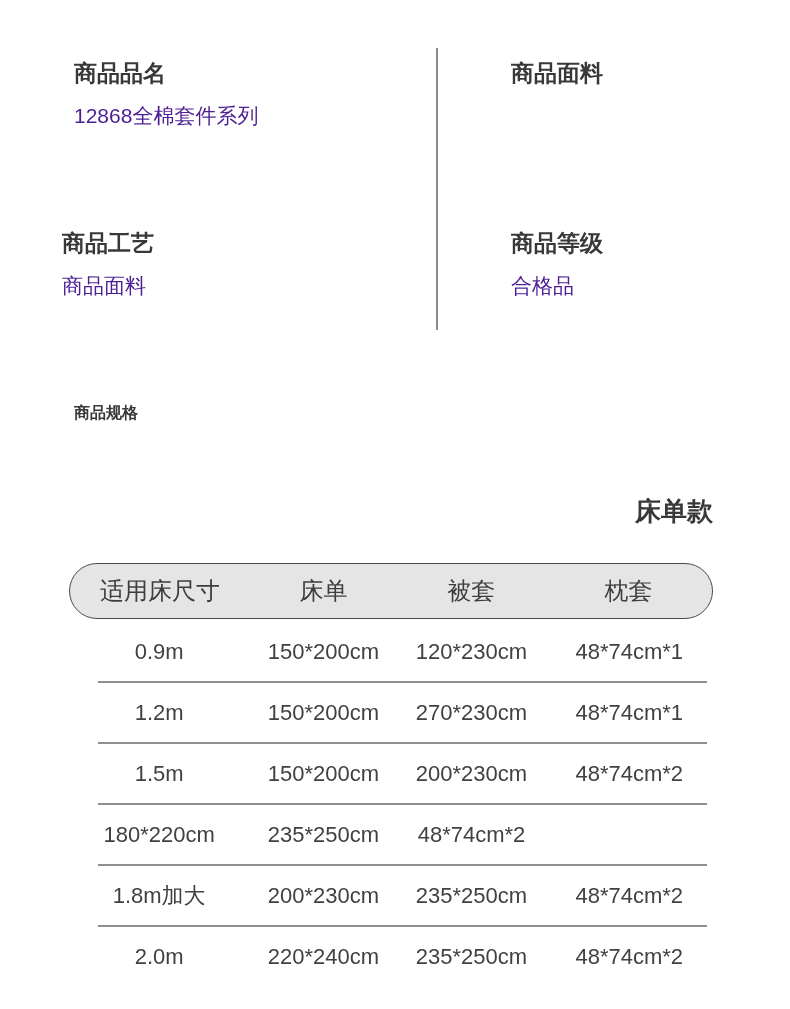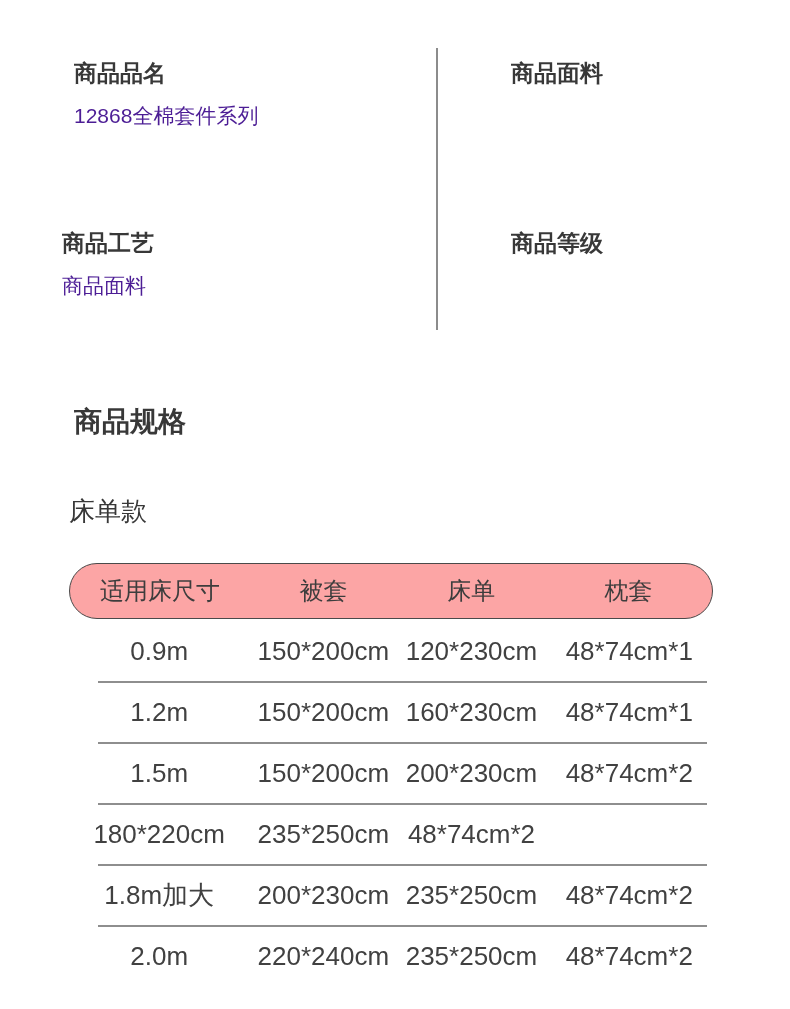--- a/index.html
+++ b/index.html
@@ -26,49 +26,49 @@
   .attr-br { left: 511px; top: 230px; width: 260px; }
 
   .v-divider {
     position: absolute; left: 436px; top: 48px;
     width: 2px; height: 282px; background: #8c8c8c;
   }
 
   
   .section-title {
     position: absolute; left: 74px; top: 403px;
-    font-size: 28px; font-weight: bold; color: #383838;
+    font-size: 16px; font-weight: bold; color: #383838;
   }
 
   
   .table-title {
     position: absolute; left: 69px; top: 494px; width: 644px;
-    text-align: left; font-size: 26px; font-weight: normal; color: #383838;
+    text-align: right; font-size: 26px; font-weight: bold; color: #383838;
   }
   .cols-grid {
     display: grid;
     grid-template-columns: 28% 23% 23% 26%;
     align-items: center;
   }
   .pill-header {
     position: absolute; left: 69px; top: 563px;
     width: 644px; height: 56px;
     border: 1.5px solid #4a4a4a;
     border-radius: 28px;
-    background: #fca5a5;
+    background: #e5e5e5;
   }
   .pill-header .th {
     text-align: center; font-size: 24px; font-weight: normal; color: #3d3d3d;
   }
   .table-rows {
     position: absolute; left: 69px; top: 622px; width: 644px;
   }
   .table-rows .tr { height: 59px; }
   .table-rows .td {
-    text-align: center; font-size: 26px; font-weight: normal; color: #414141;
+    text-align: center; font-size: 22px; font-weight: normal; color: #414141;
   }
   .row-sep {
     height: 2px; width: 609px; margin-left: 29px;
     background: #8e8e8e;
   }
 </style>
 </head>
 <body>
 
 <div class="page">
@@ -82,49 +82,50 @@
     <div class="attr-label">商品面料</div>
   </div>
 
   <div class="attr-block attr-bl">
     <div class="attr-label">商品工艺</div>
     <div class="attr-value">商品面料</div>
   </div>
 
   <div class="attr-block attr-br">
     <div class="attr-label">商品等级</div>
+    <div class="attr-value">合格品</div>
   </div>
 
   <div class="v-divider"></div>
 
   <div class="section-title">商品规格</div>
 
   <div class="table-title">床单款</div>
 
   <div class="pill-header cols-grid">
     <div class="th">适用床尺寸</div>
+    <div class="th">床单</div>
     <div class="th">被套</div>
-    <div class="th">床单</div>
     <div class="th">枕套</div>
   </div>
 
   <div class="table-rows">
 
     <div class="tr cols-grid">
       <div class="td">0.9m</div>
       <div class="td">150*200cm</div>
       <div class="td">120*230cm</div>
       <div class="td">48*74cm*1</div>
     </div>
     <div class="row-sep"></div>
 
     <div class="tr cols-grid">
       <div class="td">1.2m</div>
       <div class="td">150*200cm</div>
-      <div class="td">160*230cm</div>
+      <div class="td">270*230cm</div>
       <div class="td">48*74cm*1</div>
     </div>
     <div class="row-sep"></div>
 
     <div class="tr cols-grid">
       <div class="td">1.5m</div>
       <div class="td">150*200cm</div>
       <div class="td">200*230cm</div>
       <div class="td">48*74cm*2</div>
     </div>

